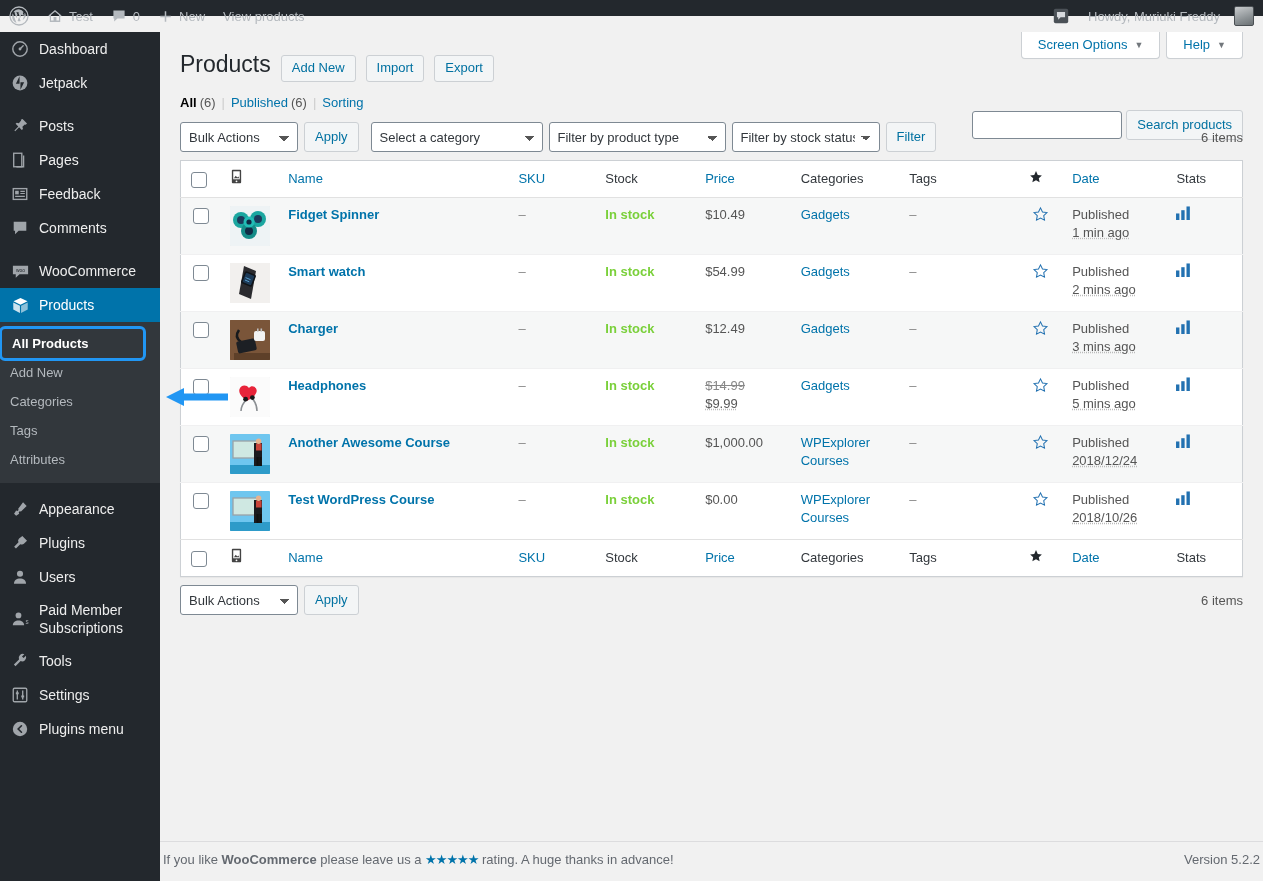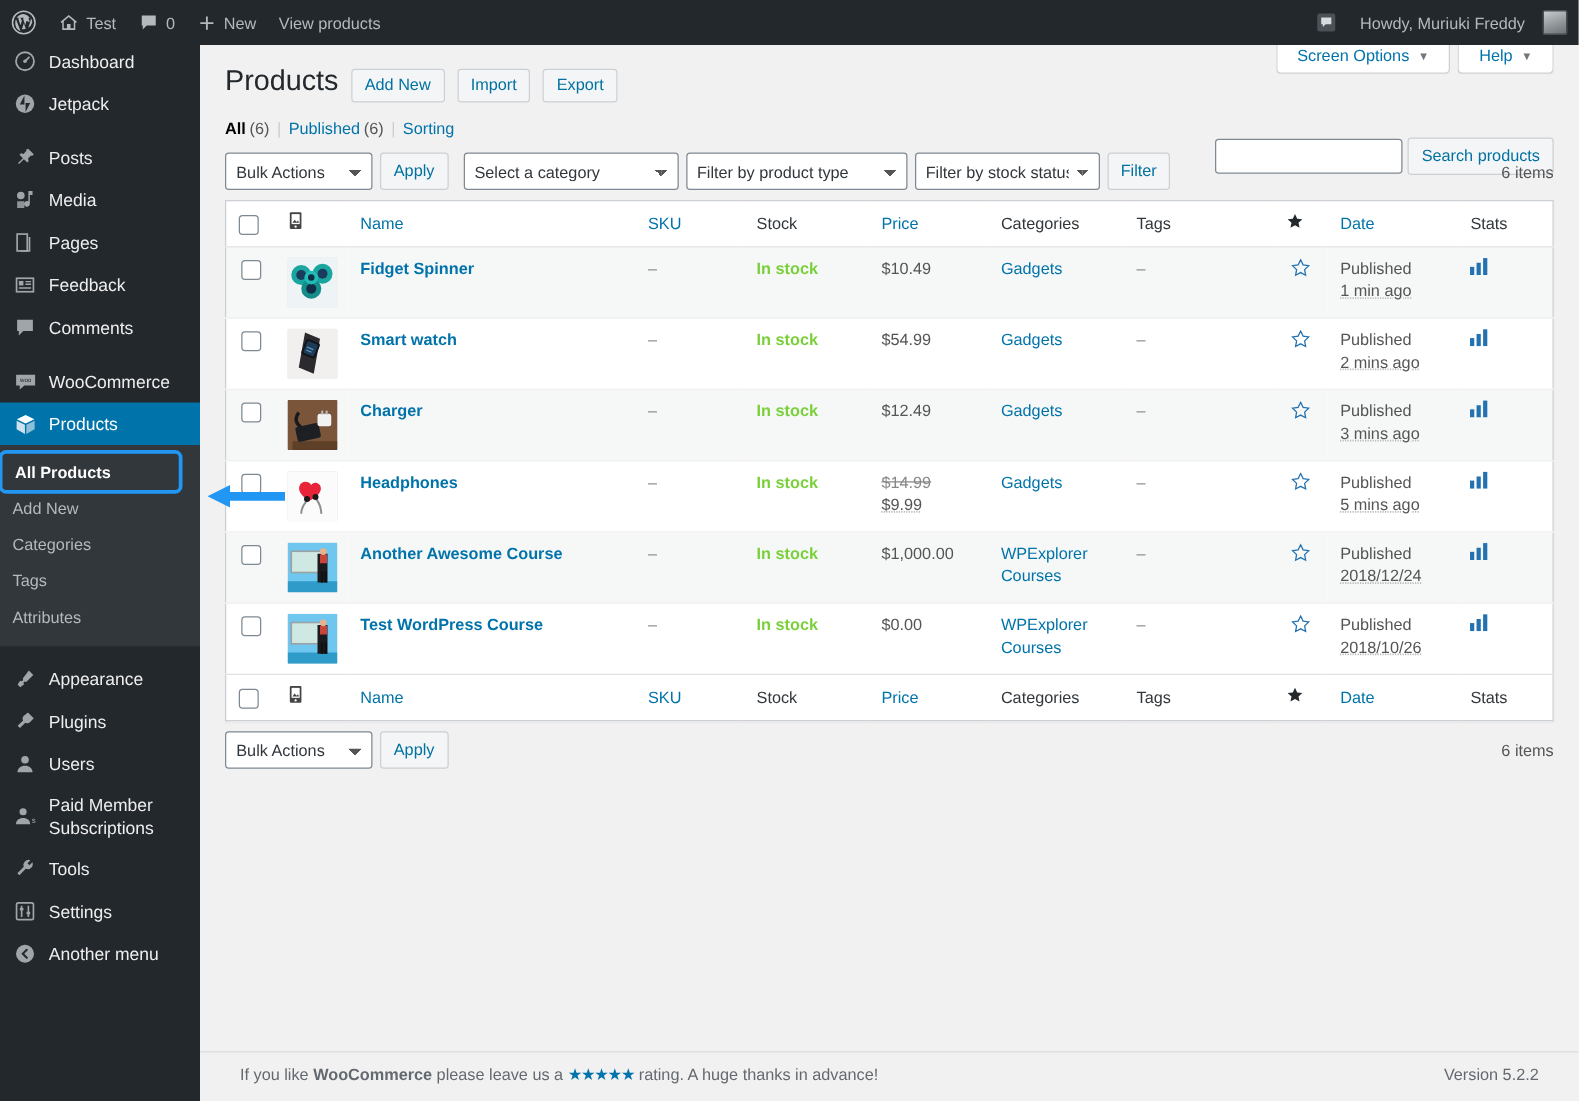--- a/index.html
+++ b/index.html
@@ -10,24 +10,24 @@
     font-size: 13px;
     background: #f1f1f1;
     color: #444;
     overflow: hidden;
     position: relative;
   }
 
   
   #adminbar {
     position: absolute; top: 0; left: 0;
-    width: 1263px; height: 36px;
+    width: 1263px; height: 16px;
     background: #23282d;
     color: #b4b9be;
-    display: flex; align-items: center;
+    display: flex; align-items: flex-start;
     font-size: 13px;
     z-index: 50;
   }
   .ab-item {
     display: flex; align-items: center; gap: 6px;
     height: 32px; padding: 0 9px;
     color: #b4b9be; cursor: pointer; white-space: nowrap;
   }
   .ab-right { margin-left: auto; display: flex; align-items: center; }
   .wp-logo-ab { width: 20px; height: 20px; }
@@ -253,21 +253,21 @@
   }
 
   .star-outline { cursor: pointer; }
   .stats-icon { cursor: pointer; }
   .thumb-head-icon { color: #444; }
 
   
   #wpfooter {
     position: absolute; left: 160px; bottom: 0;
     width: 1103px; height: 40px;
-    padding: 10px 32px 0;
+    padding: 10px 3px 0;
     border-top: 1px solid #dcdcde;
     color: #646970; font-size: 13px;
     display: flex; align-items: flex-start;
     background: #f1f1f1;
   }
   #wpfooter a { color: #0073aa; text-decoration: none; cursor: pointer; }
   .footer-stars { color: #0073aa; letter-spacing: -1px; text-decoration: underline; }
   .footer-right { margin-left: auto; }
   .bold { font-weight: 700; color: #646970; }
 </style>
@@ -343,30 +343,20 @@
 
   <div class="menu-item">
     <span class="mi-icon">
       <svg width="18" height="18" viewBox="0 0 20 20">
           <path d="M12.8 2.2 17.8 7.2l-1.5 1.5-1-.4-2.6 2.6.6 2.3-1.3 1.3-3-3-4.3 4.3-.9-.9 4.3-4.3-3-3 1.3-1.3 2.3.6L11.3 4l-.4-1 1.9-.8z" fill="currentColor"></path>
         </svg>
     </span>
     <span>Posts</span>
   </div>
 
-  <div class="menu-item">
-    <span class="mi-icon">
-      <svg width="18" height="18" viewBox="0 0 20 20">
-          <path d="M13 2v9.2a2.6 2.6 0 1 0 1.3 2.2V5.5h2.4V2H13z" fill="currentColor"></path>
-          <circle cx="6.3" cy="6" r="3.4" fill="currentColor"></circle>
-          <path d="M3 11h6.4v6H3z" fill="currentColor" opacity=".85"></path>
-        </svg>
-    </span>
-    <span>Media</span>
-  </div>
 
   <div class="menu-item">
     <span class="mi-icon">
       <svg width="18" height="18" viewBox="0 0 20 20">
           <rect x="3" y="2.5" width="9" height="15" fill="none" stroke="currentColor" stroke-width="1.5"></rect>
           <path d="M14 5v12.5h-8" fill="none" stroke="currentColor" stroke-width="1.5"></path>
         </svg>
     </span>
     <span>Pages</span>
   </div>
@@ -494,21 +484,21 @@
     <span>Settings</span>
   </div>
 
   <div class="menu-item">
     <span class="mi-icon">
       <svg width="18" height="18" viewBox="0 0 20 20">
           <circle cx="10" cy="10" r="8" fill="currentColor"></circle>
           <path d="M11.6 6.4 8 10l3.6 3.6" fill="none" stroke="#23282d" stroke-width="1.8" stroke-linecap="round"></path>
         </svg>
     </span>
-    <span>Another menu</span>
+    <span>Plugins menu</span>
   </div>
 </div>
 
 <svg id="annot-arrow" viewBox="0 0 62 22">
   <path d="M0 11 L18 2 L18 7.5 L62 7.5 L62 14.5 L18 14.5 L18 20 Z" fill="#2196f3"></path>
 </svg>
 
 <div id="wpcontent">
   <div id="wpbody">
 

